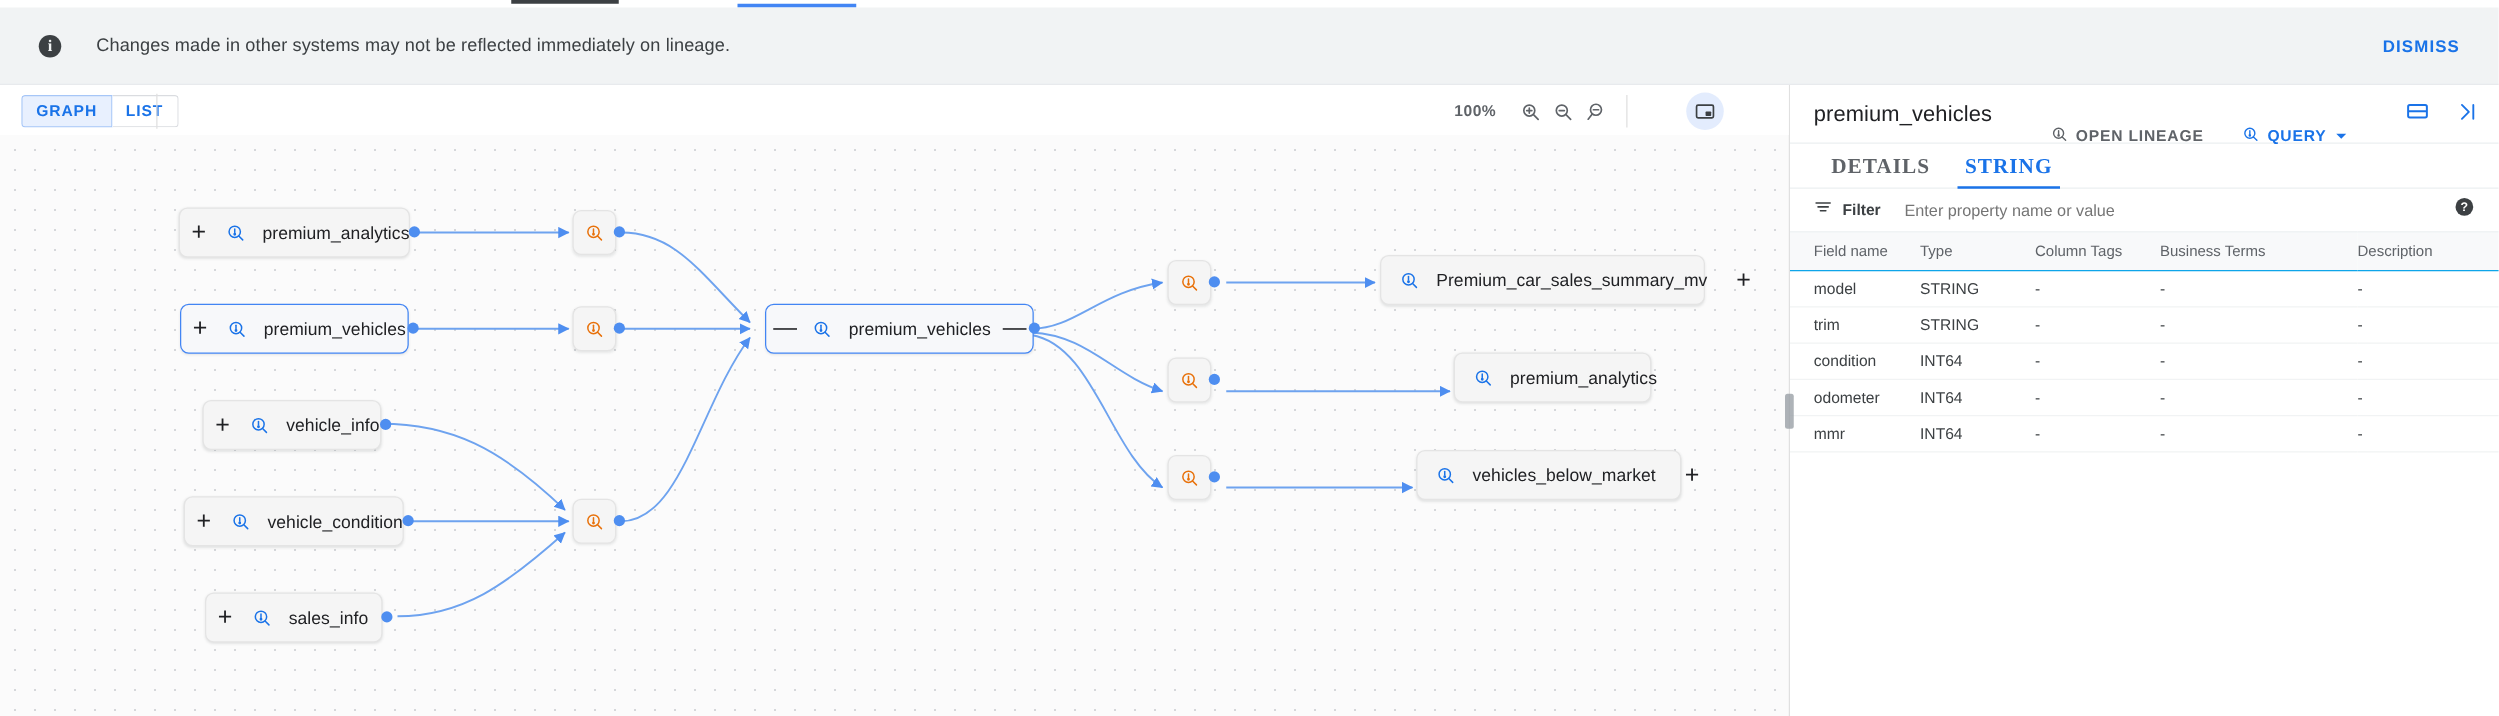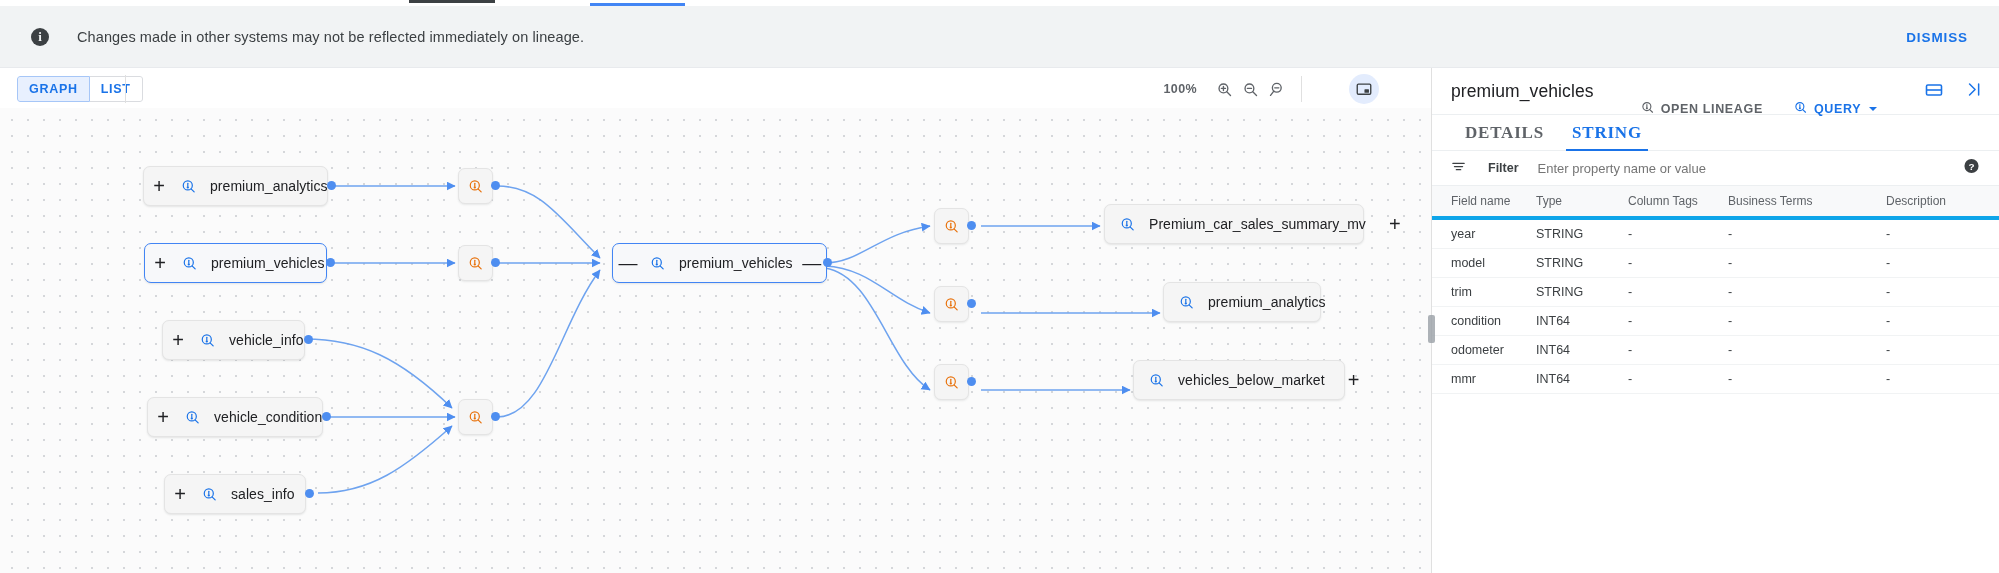--- a/index.html
+++ b/index.html
@@ -164,34 +164,34 @@
   }
   .tab.active { color:#1a73e8; }
   .tab.active::after {
     content:""; position:absolute; left:8px; right:8px; bottom:0; height:2.5px; background:#1a73e8;
   }
 
   .filter-row {
     height:34px; display:flex; align-items:center; padding-left:19px;
     position:relative;
   }
-  .filter-label { font-size:12.5px; font-weight:700; color:#3c4043; margin-left:22px; }
+  .filter-label { font-size:12.5px; font-weight:700; color:#3c4043; margin-left:8px; }
   .filter-input {
     margin-left:19px; font-size:13px; color:#9aa0a6; border:none; outline:none;
     background:transparent; width:280px;
   }
   .help-icon {
     position:absolute; right:19px; top:50%; transform:translateY(-50%); cursor:pointer;
   }
 
   table.cols { width:100%; border-collapse:collapse; table-layout:fixed; }
   table.cols th {
     text-align:left; font-size:12px; font-weight:400; color:#5f6368;
     padding:8px 0 8px 0; background:#f8f9fa;
-    border-top:1px solid #eceff1; border-bottom:4px solid #0ea5e9;
+    border-top:1px solid #eceff1; border-bottom:1px solid #0ea5e9;
   }
   table.cols td {
     font-size:12.5px; color:#3c4043; padding:7px 0;
     border-bottom:1px solid #f1f3f4;
   }
   table.cols th:first-child, table.cols td:first-child { padding-left:19px; }
   .c-field { width:104px; } .c-type { width:92px; }
   .c-tags { width:100px; } .c-terms { width:158px; } .c-desc { width:auto; }
 </style>
 </head>
@@ -545,27 +545,20 @@
       <tr>
         <th class="c-field">Field name</th>
         <th class="c-type">Type</th>
         <th class="c-tags">Column Tags</th>
         <th class="c-terms">Business Terms</th>
         <th class="c-desc">Description</th>
       </tr>
     </thead>
     <tbody>
       <tr>
-        <td>year</td>
-        <td>STRING</td>
-        <td>-</td>
-        <td>-</td>
-        <td>-</td>
-      </tr>
-      <tr>
         <td>model</td>
         <td>STRING</td>
         <td>-</td>
         <td>-</td>
         <td>-</td>
       </tr>
       <tr>
         <td>trim</td>
         <td>STRING</td>
         <td>-</td>

